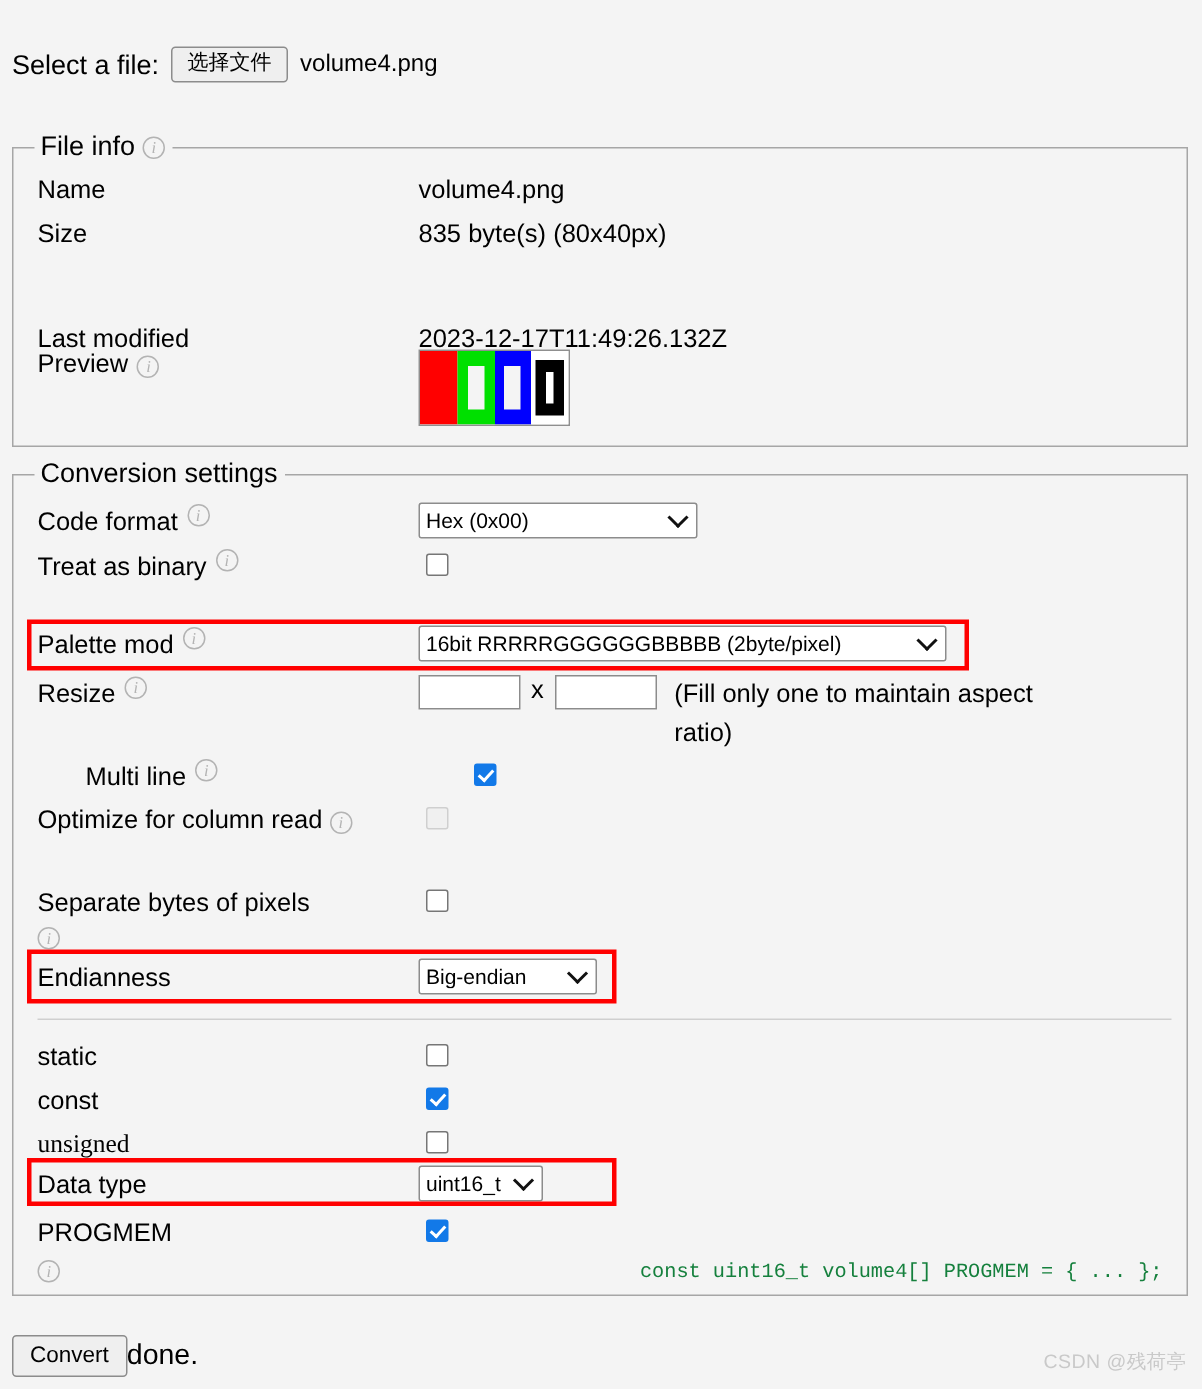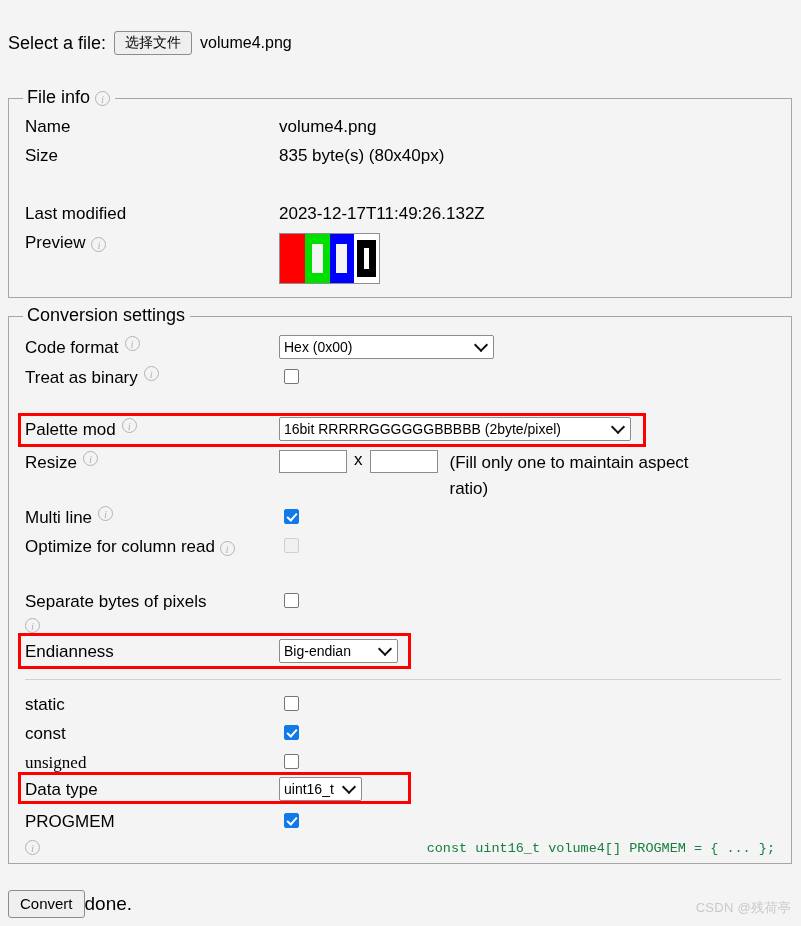--- a/index.html
+++ b/index.html
@@ -128,21 +128,21 @@
   }
   .sel-wrap{position:relative;display:inline-block;}
   .sel-wrap .chev{
     position:absolute;right:8px;top:50%;
     width:8px;height:8px;
     border-right:2px solid #111;
     border-bottom:2px solid #111;
     transform:translateY(-70%) rotate(45deg);
     pointer-events:none;
   }
-  .sel-codeformat{width:215px;}
+  .sel-codeformat{width:186px;}
   .sel-palette{width:352px;padding-right:20px;}
   .sel-endian{width:119px;}
   .sel-datatype{width:83px;padding-right:18px;}
 
   input[type=text]{
     width:68px;height:23px;
     border:1px solid #8c8c8c;
     background:#fff;
     box-sizing:border-box;
     font-family:"Liberation Sans",sans-serif;
@@ -234,21 +234,21 @@
     </div>
 
     <div class="fi-row" style="top:18px;">
       <span class="fi-key">Name</span>
       <span class="fi-val">volume4.png</span>
     </div>
     <div class="fi-row" style="top:47px;">
       <span class="fi-key">Size</span>
       <span class="fi-val">835 byte(s) (80x40px)</span>
     </div>
-    <div class="fi-row" style="top:105px;">
+    <div class="fi-row" style="top:117px;">
       <span class="fi-key">Last modified</span>
       <span class="fi-val">2023-12-17T11:49:26.132Z</span>
     </div>
     <div class="fi-row" style="top:134px;height:55px;">
       <span class="fi-key">
         <span>Preview</span>
         <span class="info">i</span>
       </span>
       <span class="fi-val">
         <span class="preview">
@@ -320,21 +320,21 @@
         <span class="info">i</span>
       </span>
       <span class="cs-ctl" style="align-items:flex-start;gap:7px;">
         <input type="text" value="" style="">
         <span>x</span>
         <input type="text" value="" style="">
         <span class="resize-note" style="display:inline-block;width:270px;line-height:26px;margin-left:5px;">(Fill only one to maintain aspect ratio)</span>
       </span>
     </div>
 
-    <div class="cs-row" style="top:188px;">
+    <div class="cs-row" style="top:188px;margin-left:32px;">
       <span class="cs-label">
         <span>Multi line</span>
         <span class="info">i</span>
       </span>
       <span class="cs-ctl" style="padding-left:5px;padding-top:4px;">
         <span class="cb checked"></span>
       </span>
     </div>
 
     <div class="cs-row" style="top:217px;">

